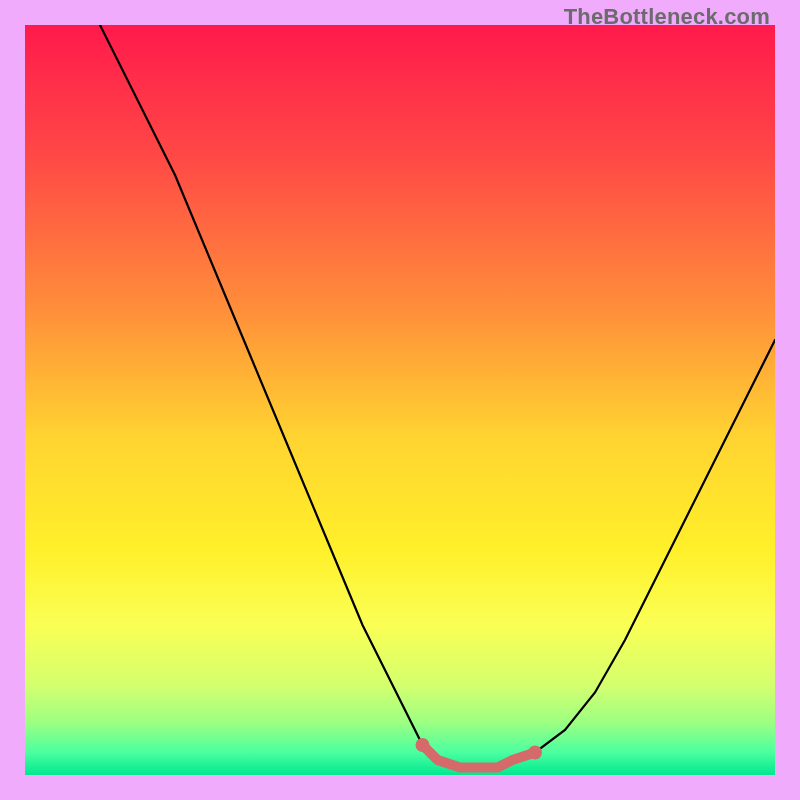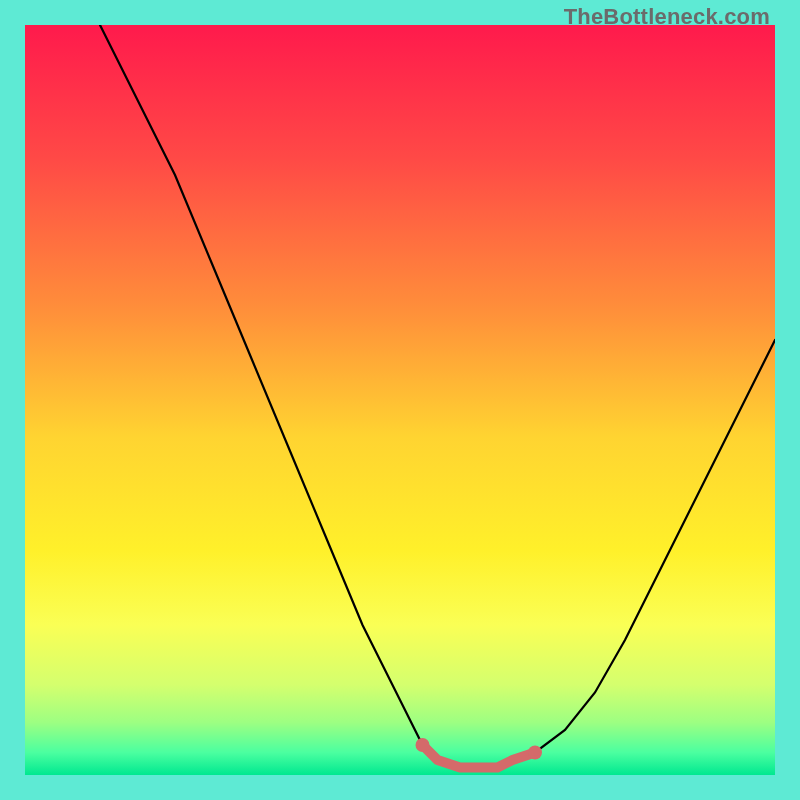--- a/index.html
+++ b/index.html
@@ -7,21 +7,21 @@
     padding: 0;
     width: 800px;
     height: 800px;
     background: #000;
     overflow: hidden;
   }
   .frame {
     position: relative;
     width: 800px;
     height: 800px;
-    background: #5eead4;
+    background: #f0abfc;
   }
   .plot {
     position: absolute;
     left: 25px;
     top: 25px;
     width: 750px;
     height: 750px;
     overflow: hidden;
   }
   .gradient {

